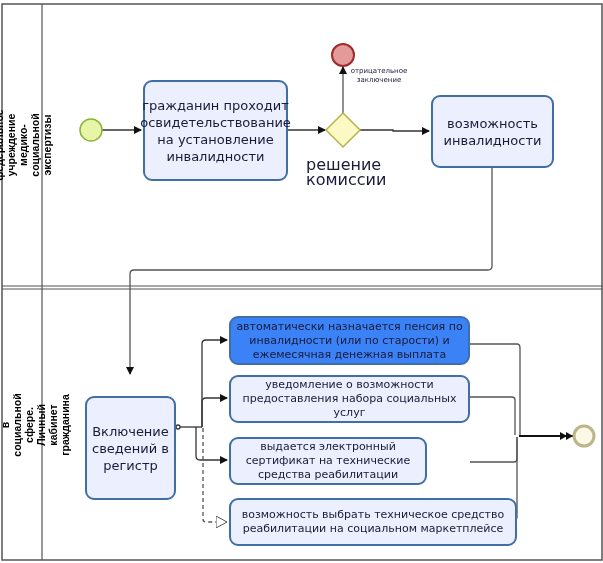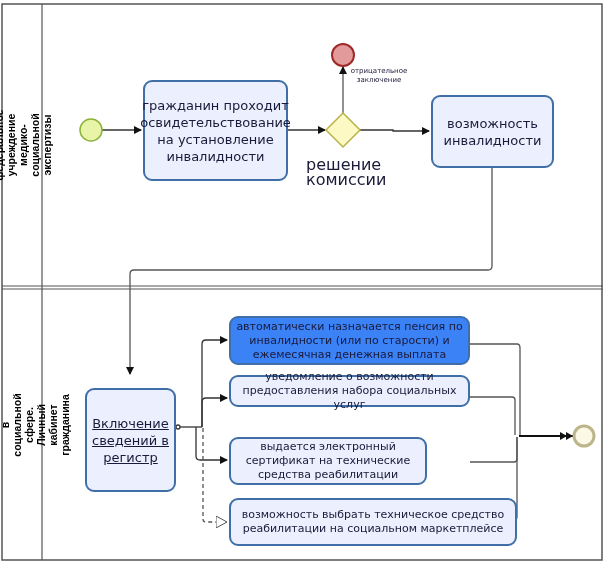--- a/index.html
+++ b/index.html
@@ -83,27 +83,27 @@
 
 <div class="label" style="left:347px; top:67px; width:64px; font-size:7px; line-height:9px;">отрицательное заключение</div>
 <div class="label" style="left:306px; top:157px; width:74px; font-size:16px; line-height:15px;">решение комиссии</div>
 
 <div class="task" style="left: 143px; top: 80px; width: 145px; height: 101px; background: rgb(236, 239, 253); border-color: rgb(63, 111, 166);">
   <span>гражданин проходит освидетельствование на установление инвалидности</span>
 </div>
 <div class="task" style="left: 431px; top: 95px; width: 123px; height: 73px; background: rgb(236, 239, 253); border-color: rgb(63, 111, 166);">
   <span>возможность инвалидности</span>
 </div>
-<div class="task" style="left: 85px; top: 388px; width: 91px; height: 104px; background: rgb(236, 239, 253); border-color: rgb(63, 111, 166); text-decoration: underline;">
+<div class="task" style="left: 85px; top: 396px; width: 91px; height: 104px; background: rgb(236, 239, 253); border-color: rgb(63, 111, 166);">
   <span>Включение сведений в регистр</span>
 </div>
 <div class="task" style="left: 229px; top: 316px; width: 241px; height: 49px; font-size: 11px; line-height: 14px; background: #3b82f6; border-color: rgb(63, 111, 166);">
   <span>автоматически  назначается пенсия по инвалидности (или по старости) и ежемесячная денежная выплата</span>
 </div>
-<div class="task" style="left: 229px; top: 375px; width: 241px; height: 32px; font-size: 11px; line-height: 14px; background: rgb(236, 239, 253); border-color: rgb(63, 111, 166);">
+<div class="task" style="left: 229px; top: 375px; width: 241px; height: 48px; font-size: 11px; line-height: 14px; background: rgb(236, 239, 253); border-color: rgb(63, 111, 166);">
   <span>уведомление о возможности предоставления набора социальных услуг</span>
 </div>
 <div class="task" style="left: 229px; top: 437px; width: 198px; height: 48px; font-size: 11px; line-height: 14px; background: rgb(236, 239, 253); border-color: rgb(63, 111, 166);">
   <span>выдается электронный сертификат на технические средства реабилитации</span>
 </div>
 <div class="task" style="left: 229px; top: 498px; width: 288px; height: 48px; font-size: 11px; line-height: 14px; background: rgb(236, 239, 253); border-color: rgb(63, 111, 166);">
   <span>возможность выбрать техническое средство реабилитации на социальном маркетплейсе</span>
 </div>
 
 </body></html>

